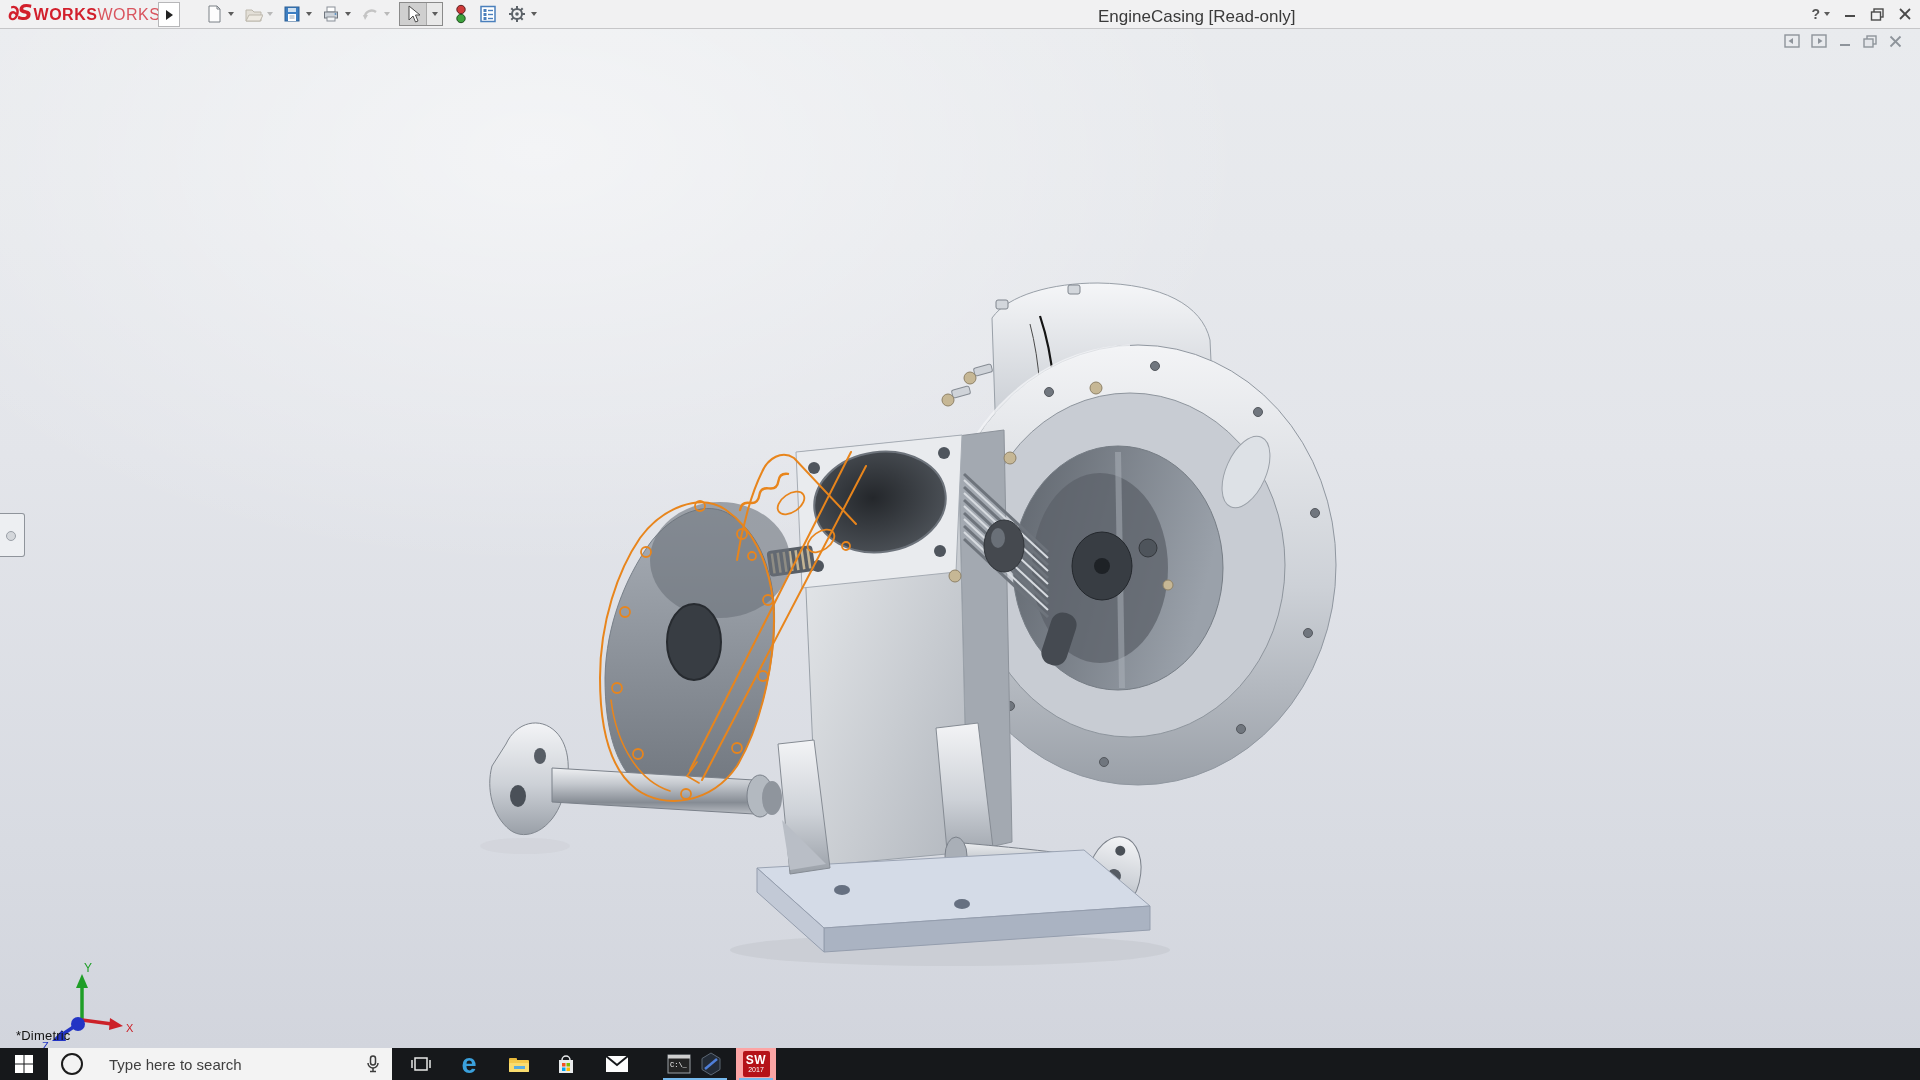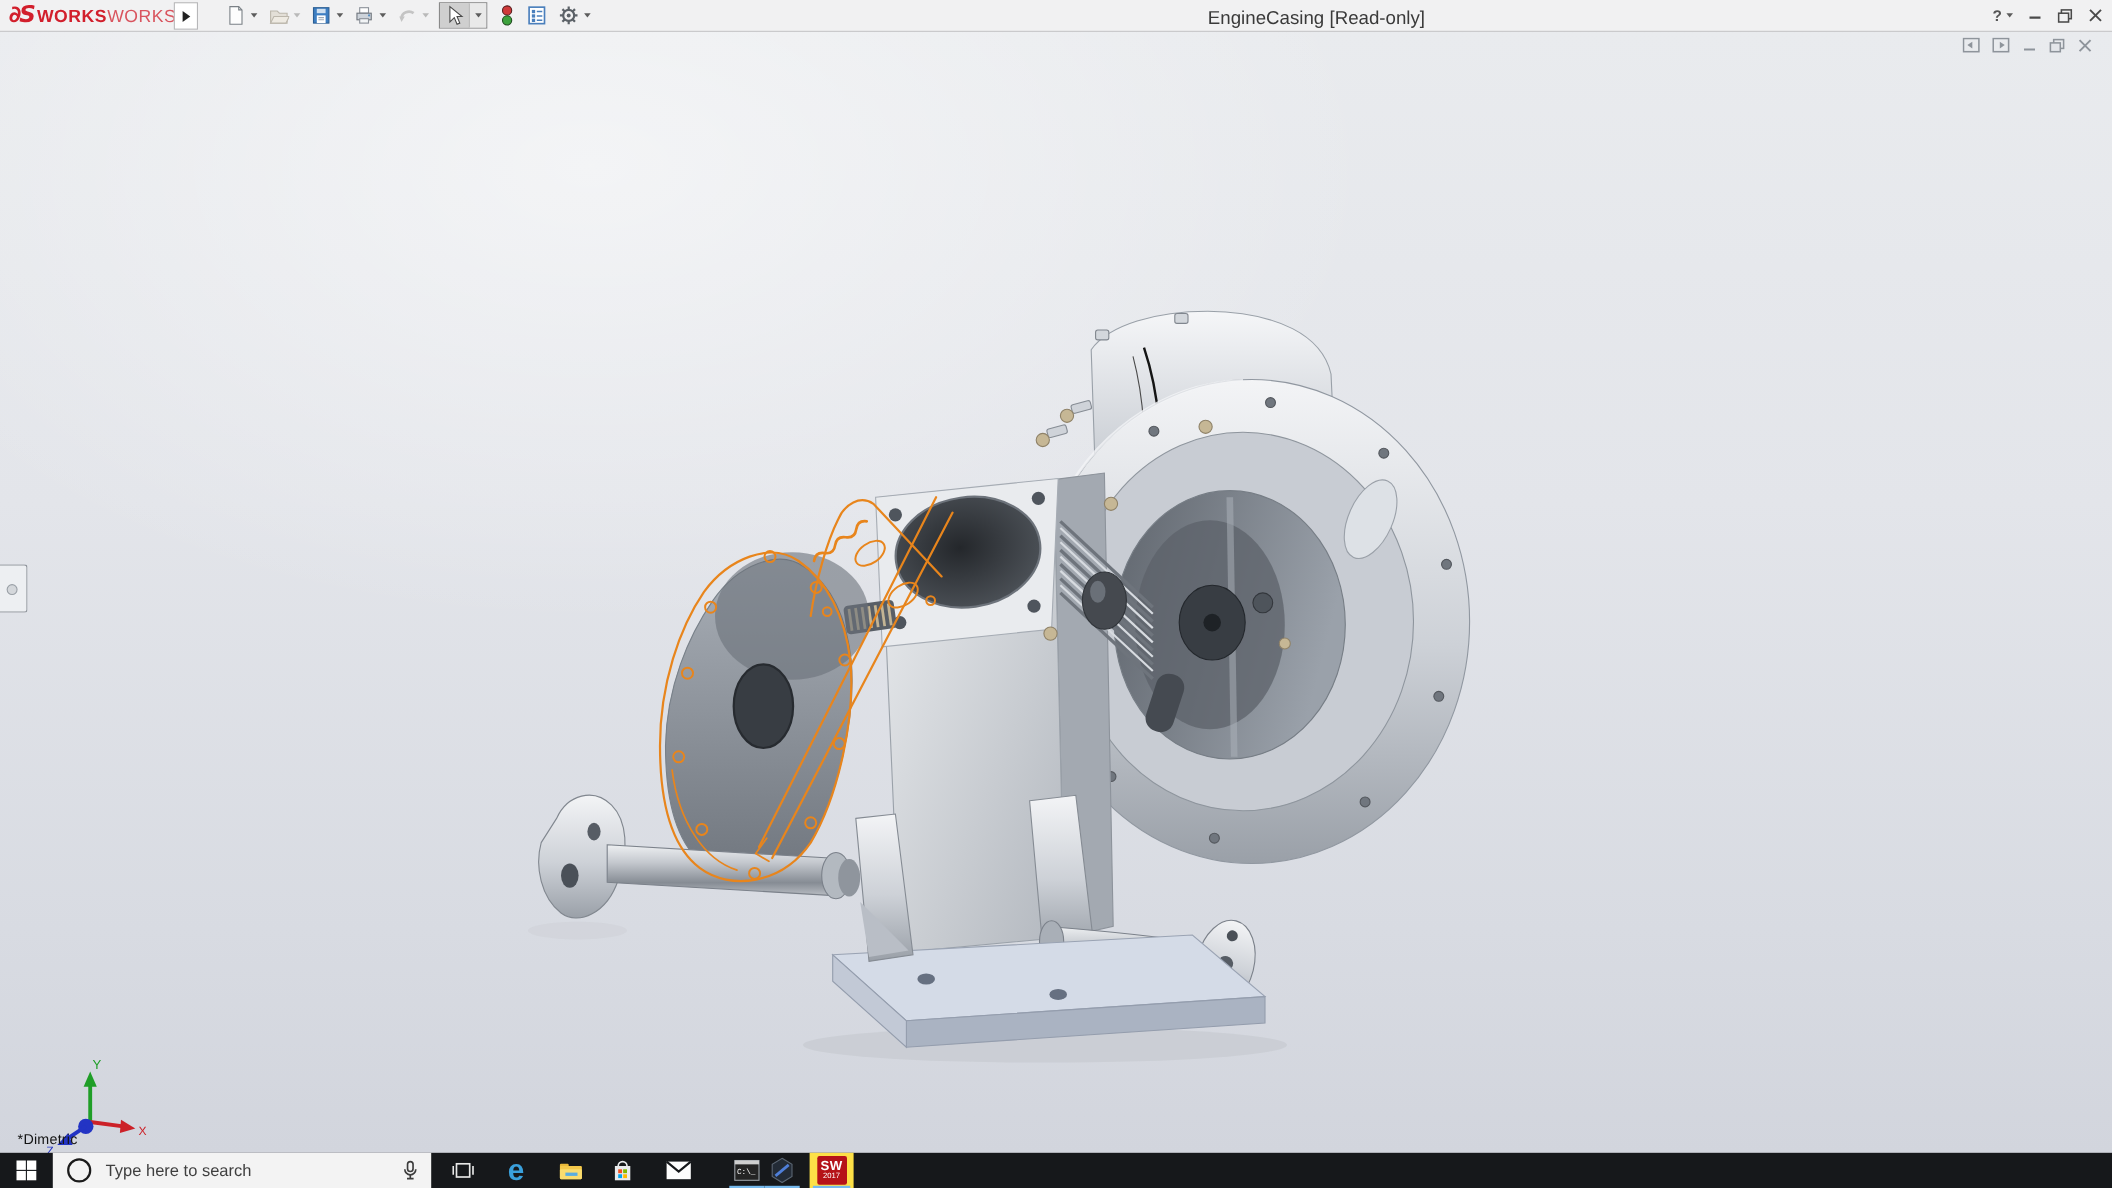--- a/index.html
+++ b/index.html
@@ -43,26 +43,26 @@
   #orientation{position:absolute;left:16px;top:1000px;font-size:13px;color:#141414;letter-spacing:.2px;}
   #triad{position:absolute;left:30px;top:912px;}
 
   
   #taskbar{position:absolute;left:0;top:1048px;width:1920px;height:32px;background:#16181b;z-index:60;}
   #start{position:absolute;left:0;top:0;width:48px;height:32px;display:flex;align-items:center;justify-content:center;}
   #searchbox{position:absolute;left:48px;top:0;width:344px;height:32px;background:#f3f3f3;
     display:flex;align-items:center;}
   #cortana{width:18px;height:18px;border:2.5px solid #1b1b1b;border-radius:50%;margin-left:13px;flex:none;}
   #search-input{flex:1;border:none;outline:none;background:transparent;font-size:15px;
-    color:#222;margin-left:11px;font-family:"Liberation Sans",sans-serif;}
+    color:#222;margin-left:24px;font-family:"Liberation Sans",sans-serif;}
   #search-input::placeholder{color:#3f3f3f;opacity:1;}
   #mic{margin-right:12px;flex:none;}
   .tb-cell{position:absolute;top:0;height:32px;display:flex;align-items:center;justify-content:center;}
   .tb-cell.open::after{content:"";position:absolute;left:3px;right:3px;bottom:0;height:2px;background:#76b9ed;}
-  #cell-sw{background:#fde047;}
+  #cell-sw{background:#fca5a5;}
   #sw-logo{width:27px;height:26px;background:#b51218;border-radius:2px;position:relative;
     display:flex;flex-direction:column;align-items:center;justify-content:center;}
   #sw-logo .sw{color:#fff;font-weight:bold;font-size:12px;line-height:12px;letter-spacing:.5px;}
   #sw-logo .yr{color:#fff;font-size:7px;line-height:8px;}
   #edge-e{font-size:27px;font-weight:bold;color:#3aa0dc;line-height:26px;}
   #tray{position:absolute;right:0;top:0;height:32px;}
 </style>
 </head>
 <body>
 

